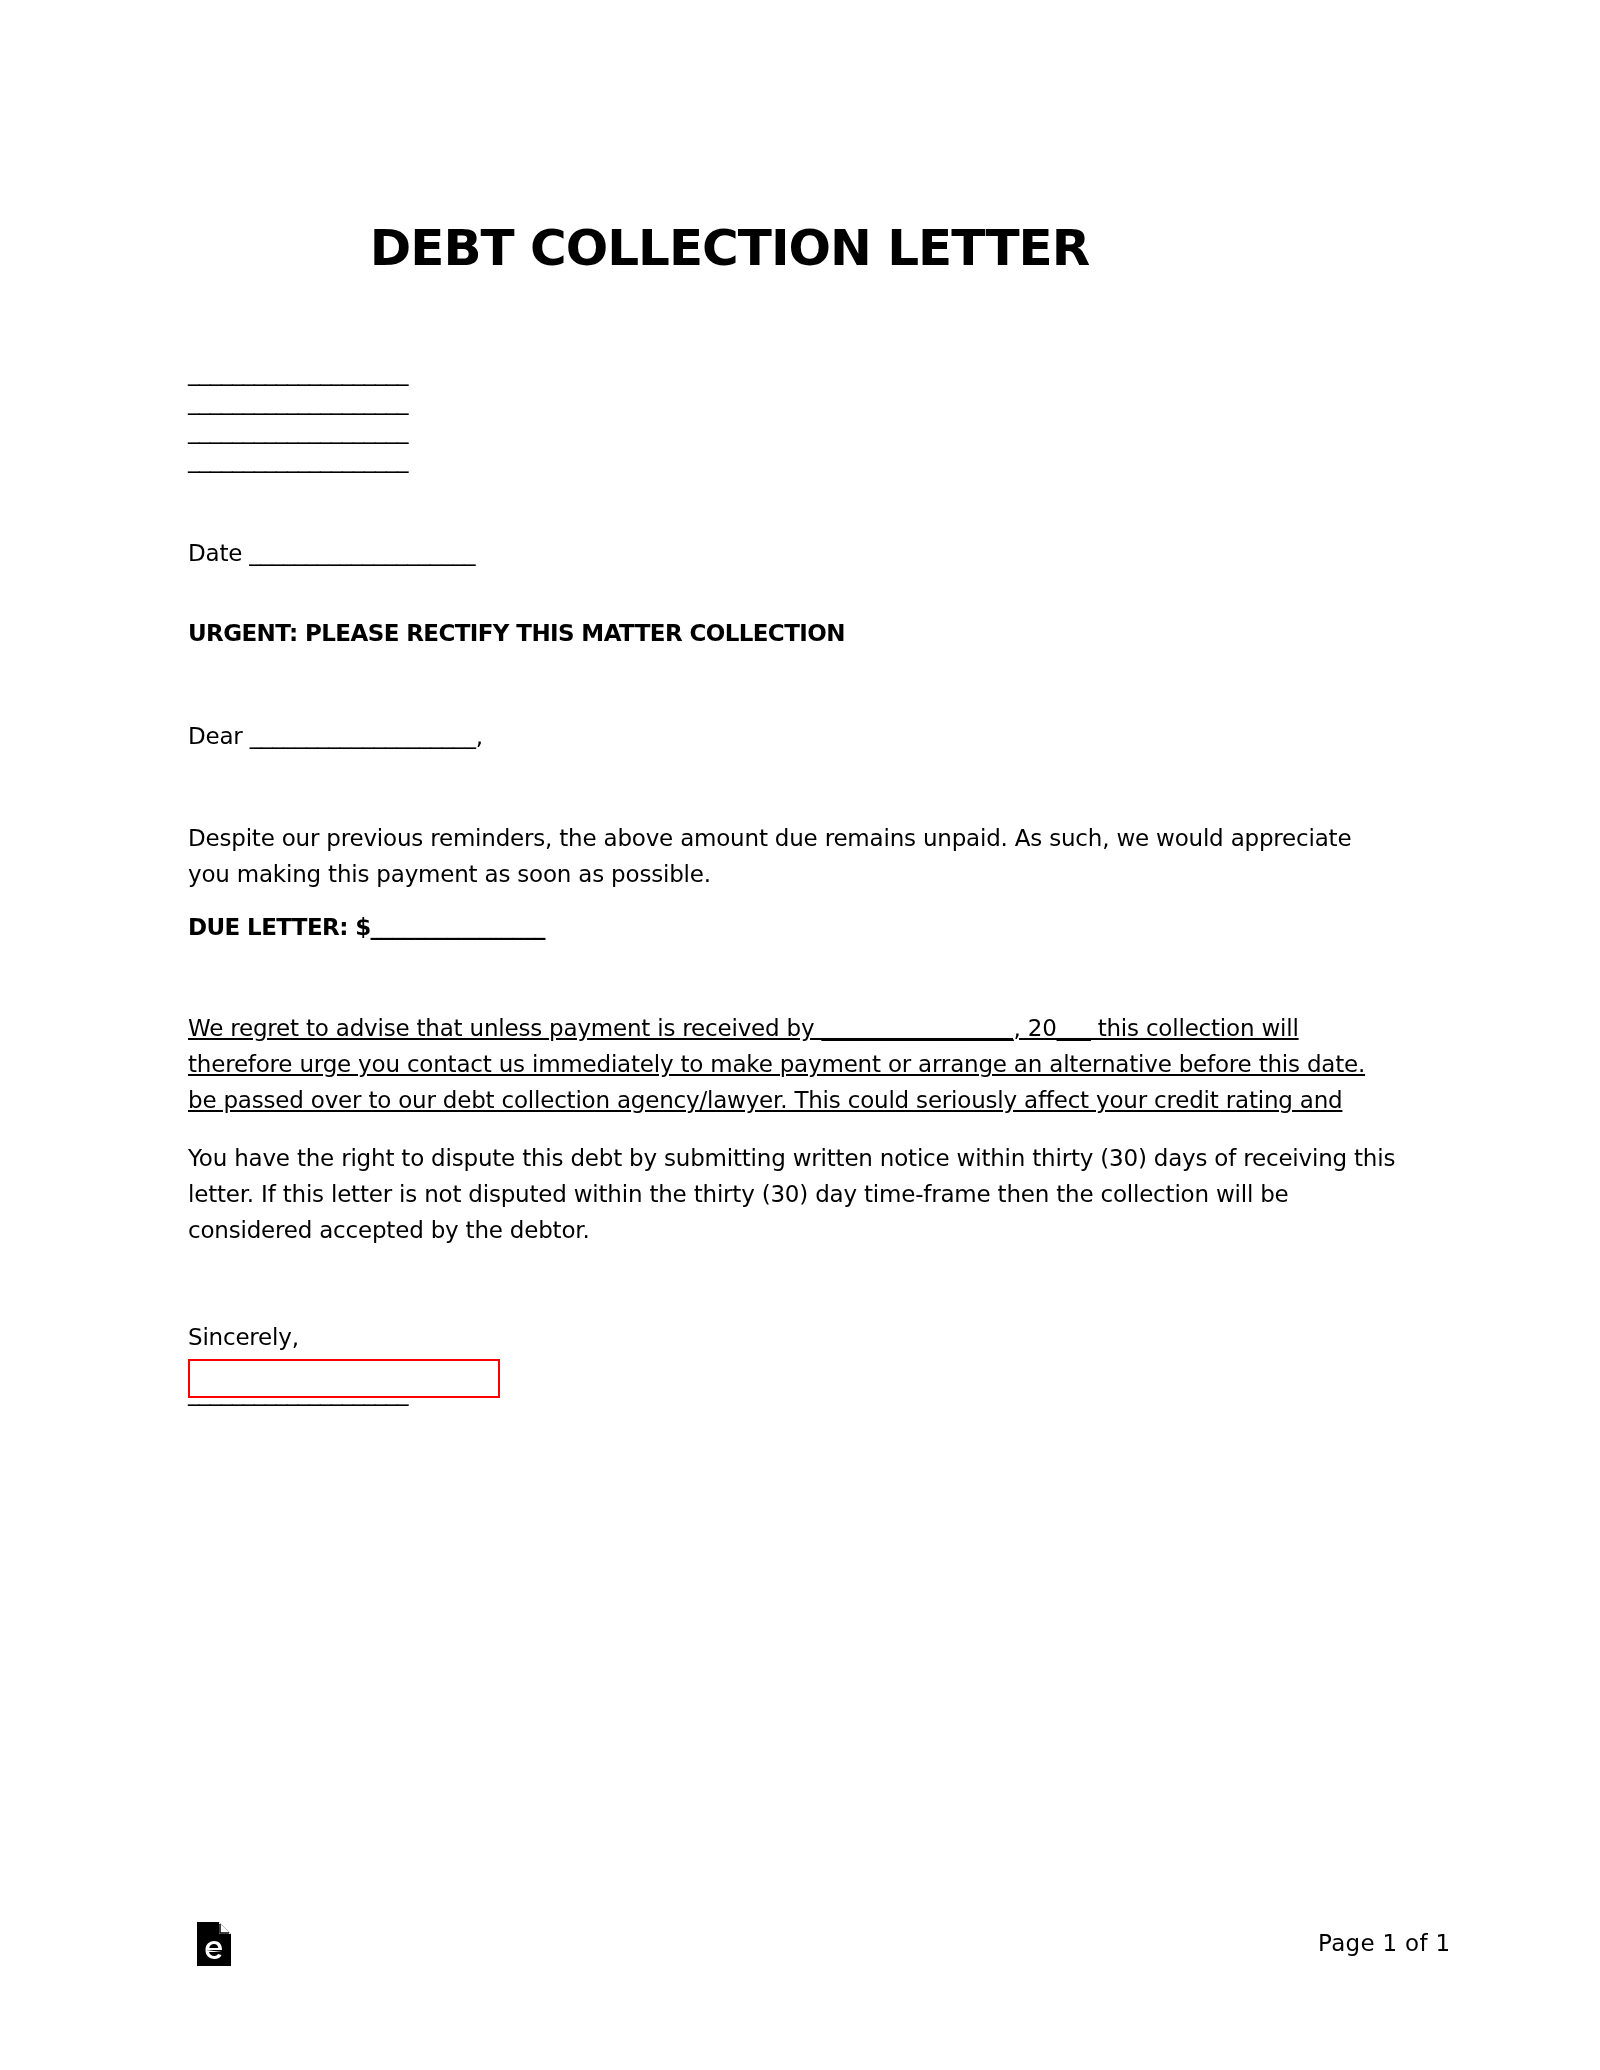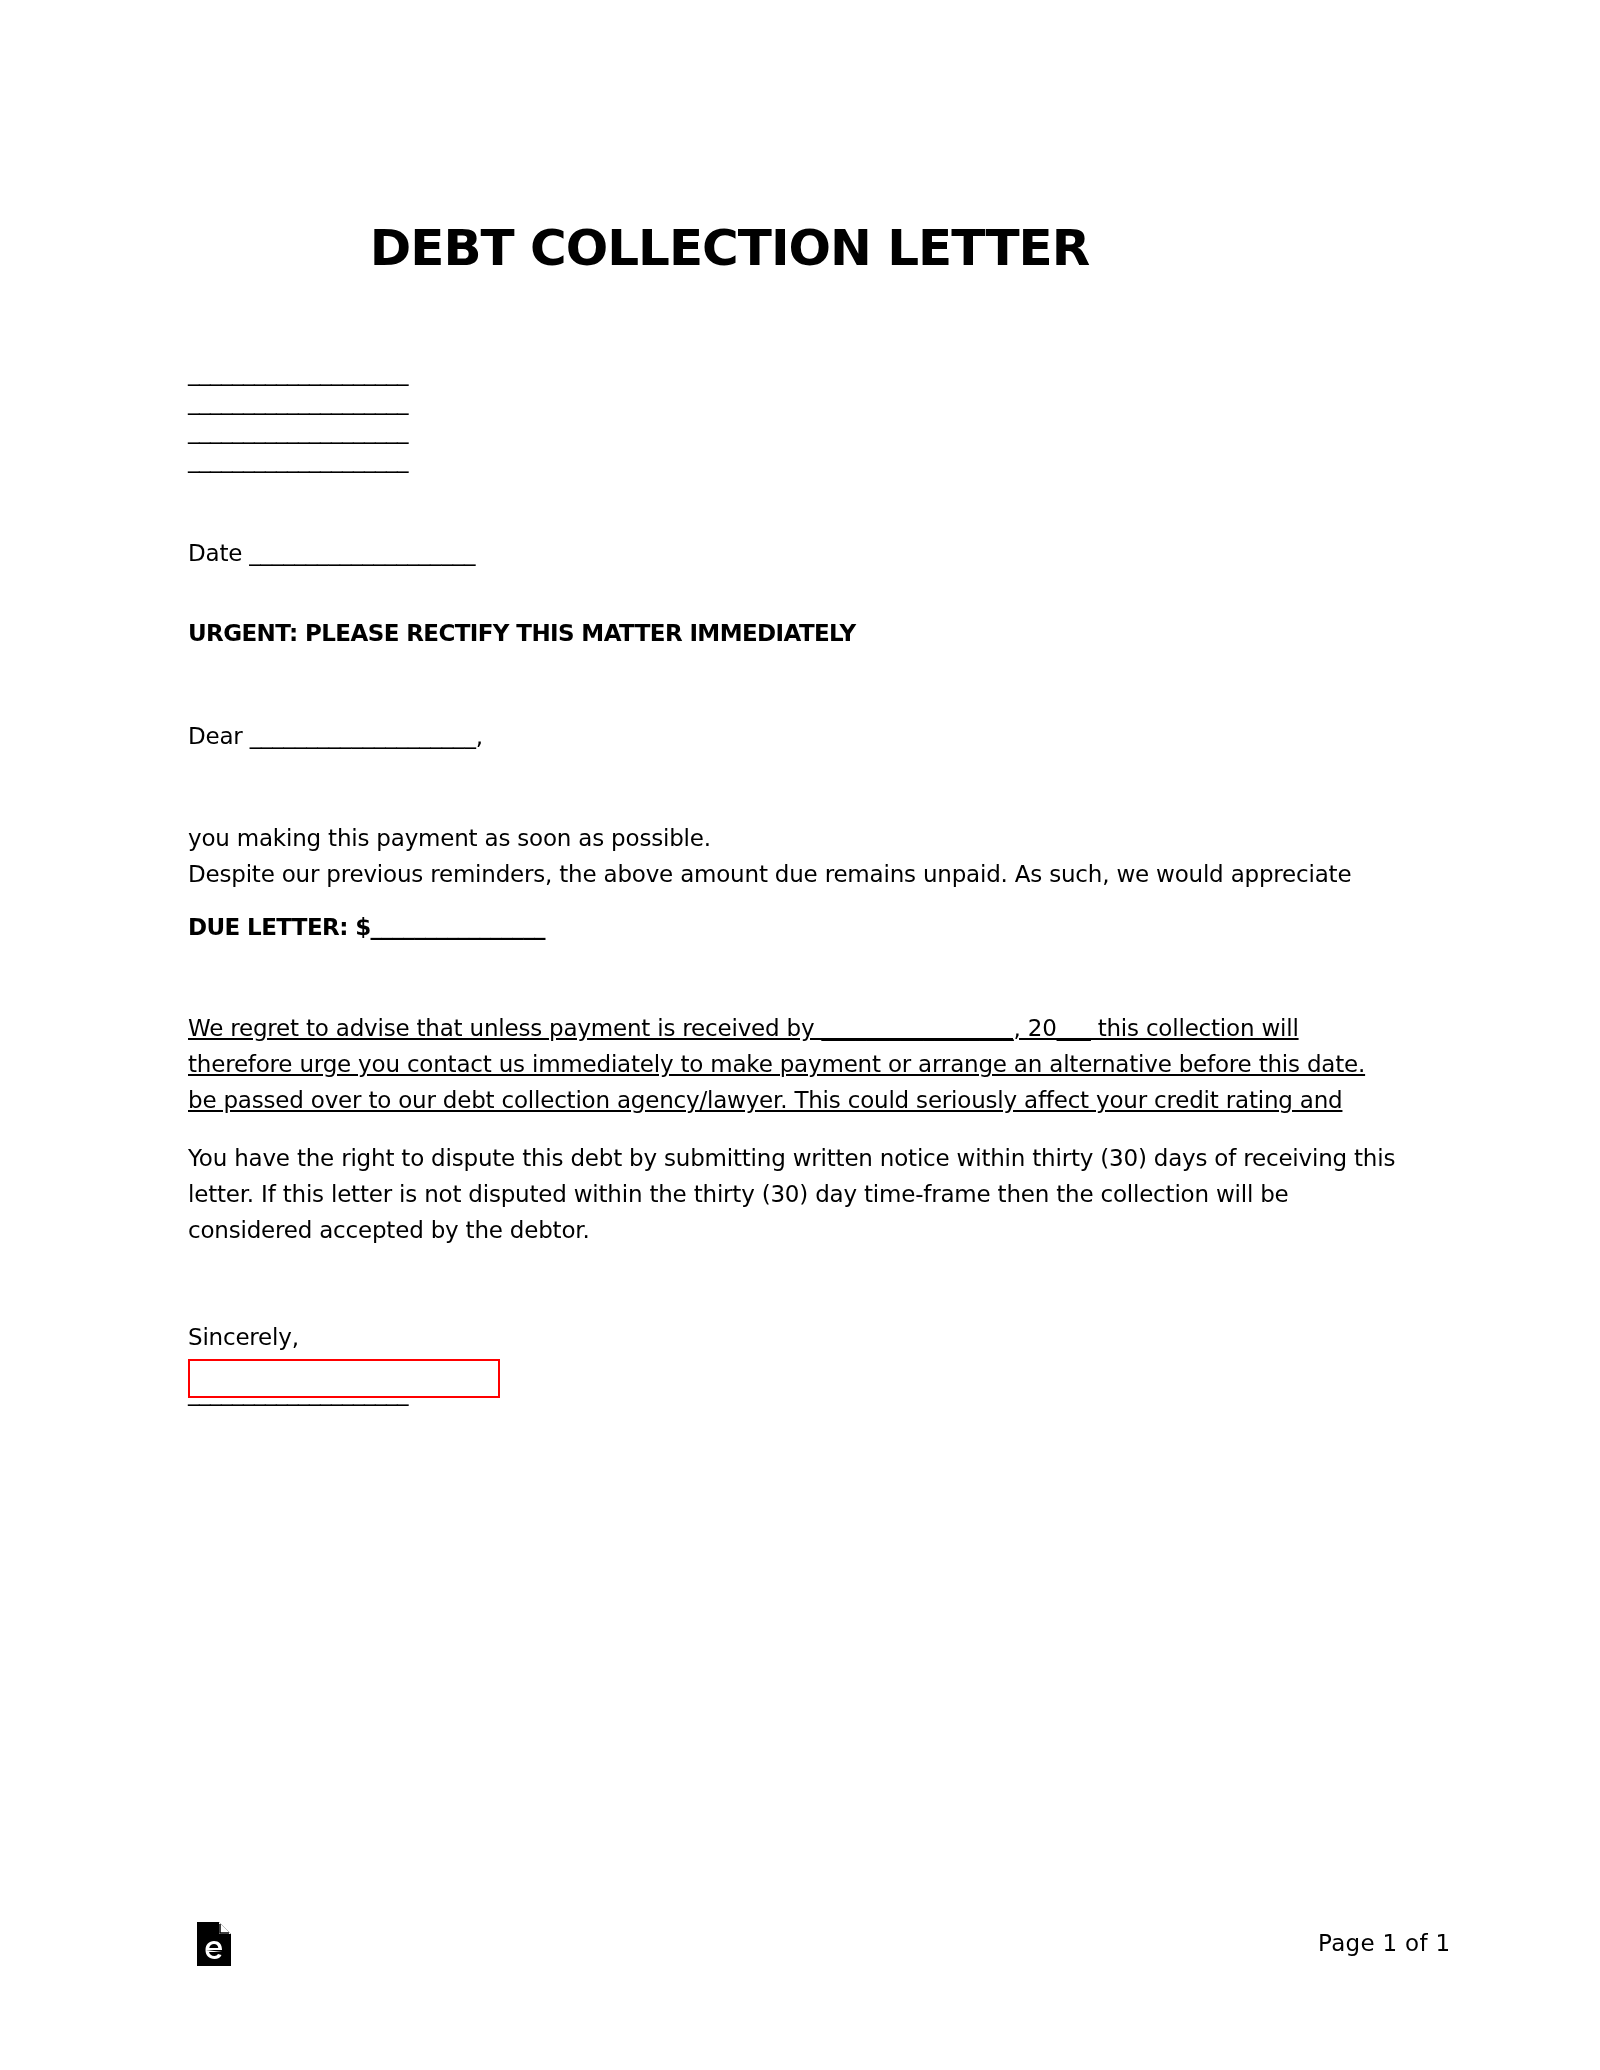--- a/index.html
+++ b/index.html
@@ -98,27 +98,27 @@
 
   <div class="title">DEBT COLLECTION LETTER</div>
 
   <div class="line addr" style="top:358px;">____________________</div>
   <div class="line addr" style="top:387px;">____________________</div>
   <div class="line addr" style="top:416px;">____________________</div>
   <div class="line addr" style="top:445px;">____________________</div>
 
   <div class="line" style="top:538px;">Date ____________________</div>
 
-  <div class="line bold" style="top:618px;">URGENT:  PLEASE RECTIFY THIS MATTER IMMEDIATELY</div>
+  <div class="line bold" style="top:618px;">URGENT:  PLEASE RECTIFY THIS MATTER COLLECTION</div>
 
   <div class="line" style="top:721px;">Dear ____________________,</div>
 
   <div class="para" style="top:820px;">
+    <p>Despite our previous reminders, the above amount due remains unpaid.  As such, we would appreciate</p>
     <p>you making this payment as soon as possible.</p>
-    <p>Despite our previous reminders, the above amount due remains unpaid.  As such, we would appreciate</p>
   </div>
 
   <div class="line bold" style="top:912px;">DUE LETTER: $________________</div>
 
 
   <div class="para" style="top:1010px;text-decoration:underline;">
     <p>We regret to advise that unless payment is received by _________________, 20___ this collection will</p>
     <p>therefore urge you contact us immediately to make payment or arrange an alternative before this date.</p>
     <p>be passed over to our debt collection agency/lawyer. This could seriously affect your credit rating and</p>
   </div>

